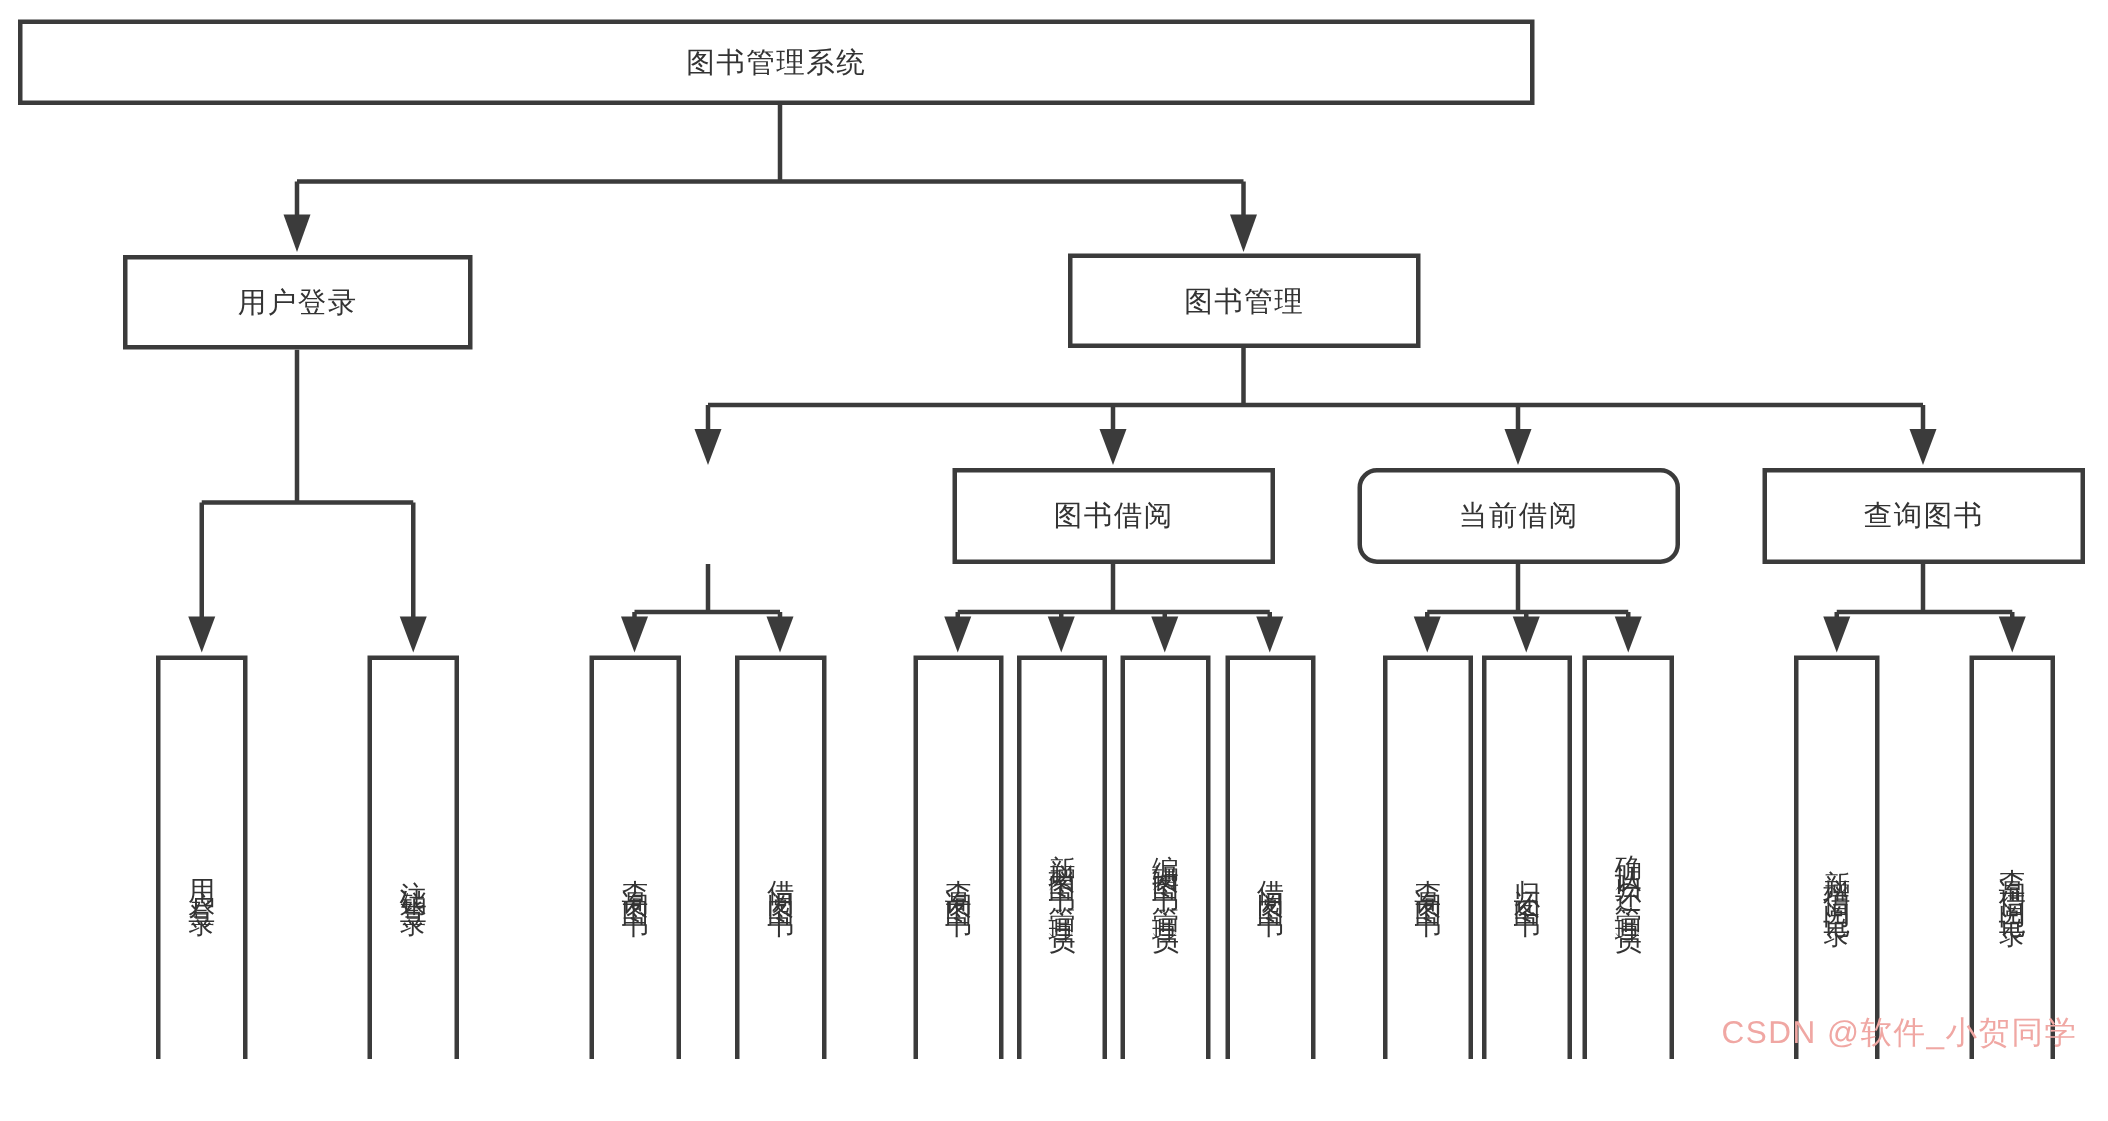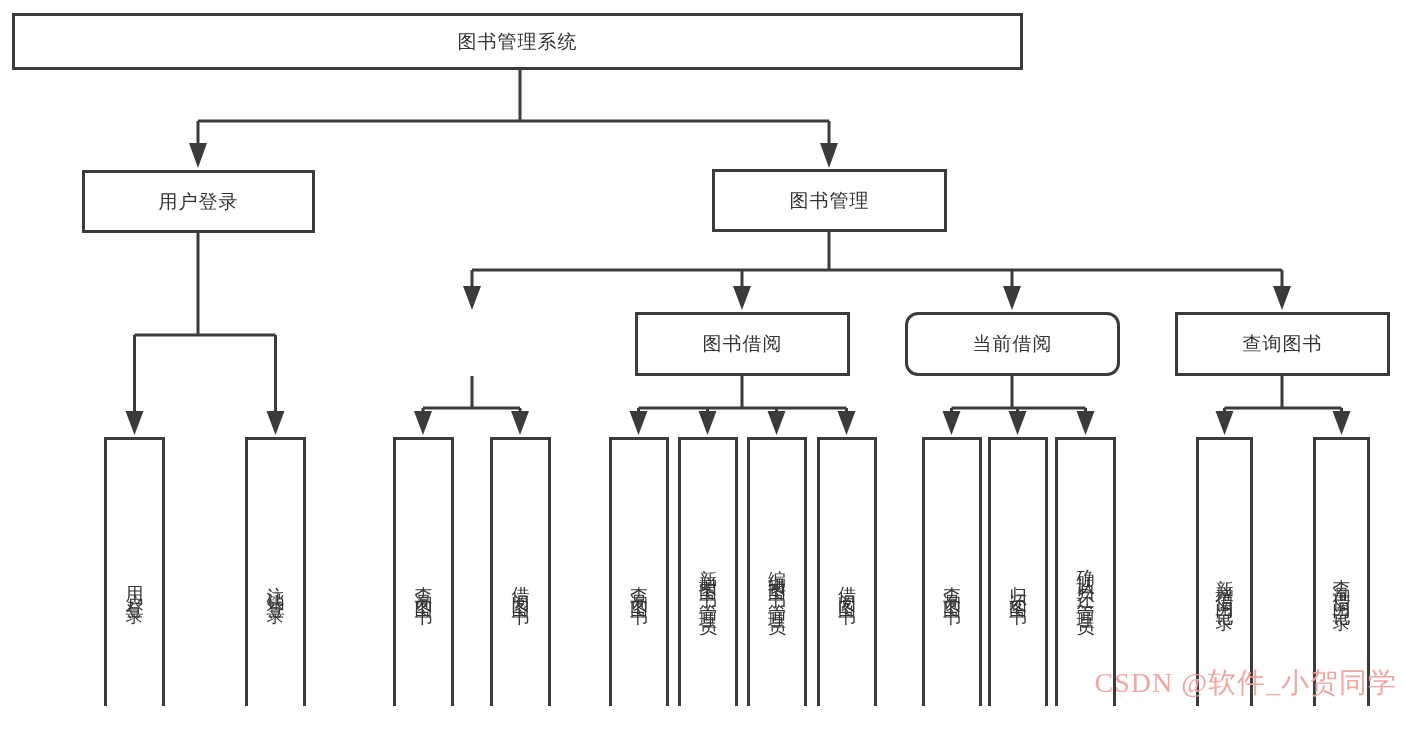--- a/index.html
+++ b/index.html
@@ -57,28 +57,27 @@
   .l-3b { left: 678px; width: 60px; }
   .l-3c { left: 747px; width: 60px; }
   .l-3d { left: 817px; width: 60px; }
   .l-4a { left: 922px; width: 60px; }
   .l-4b { left: 988px; width: 60px; }
   .l-4c { left: 1055px; }
   .l-5a { left: 1196px; width: 57px; }
   .l-5b { left: 1313px; width: 57px; }
   #watermark {
     position: absolute;
-    right: 8px;
+    right: 20px;
     bottom: 4px;
     z-index: 2;
-    font-size: 28px;
+    font-size: 21px;
     color: #f0a7a3;
     letter-spacing: 1px;
     white-space: nowrap;
-    font-family: Liberation Serif, serif;
   }
 </style>
 </head>
 <body>
 
 <div id="stage">
 
   <svg id="wires" viewBox="0 0 1405 747" xmlns="http://www.w3.org/2000/svg">
     <path fill="none" stroke="#3b3b3b" stroke-width="3" d="
       M520 70 V121 M198 121 H829 M198 121 V148 M829 121 V148

